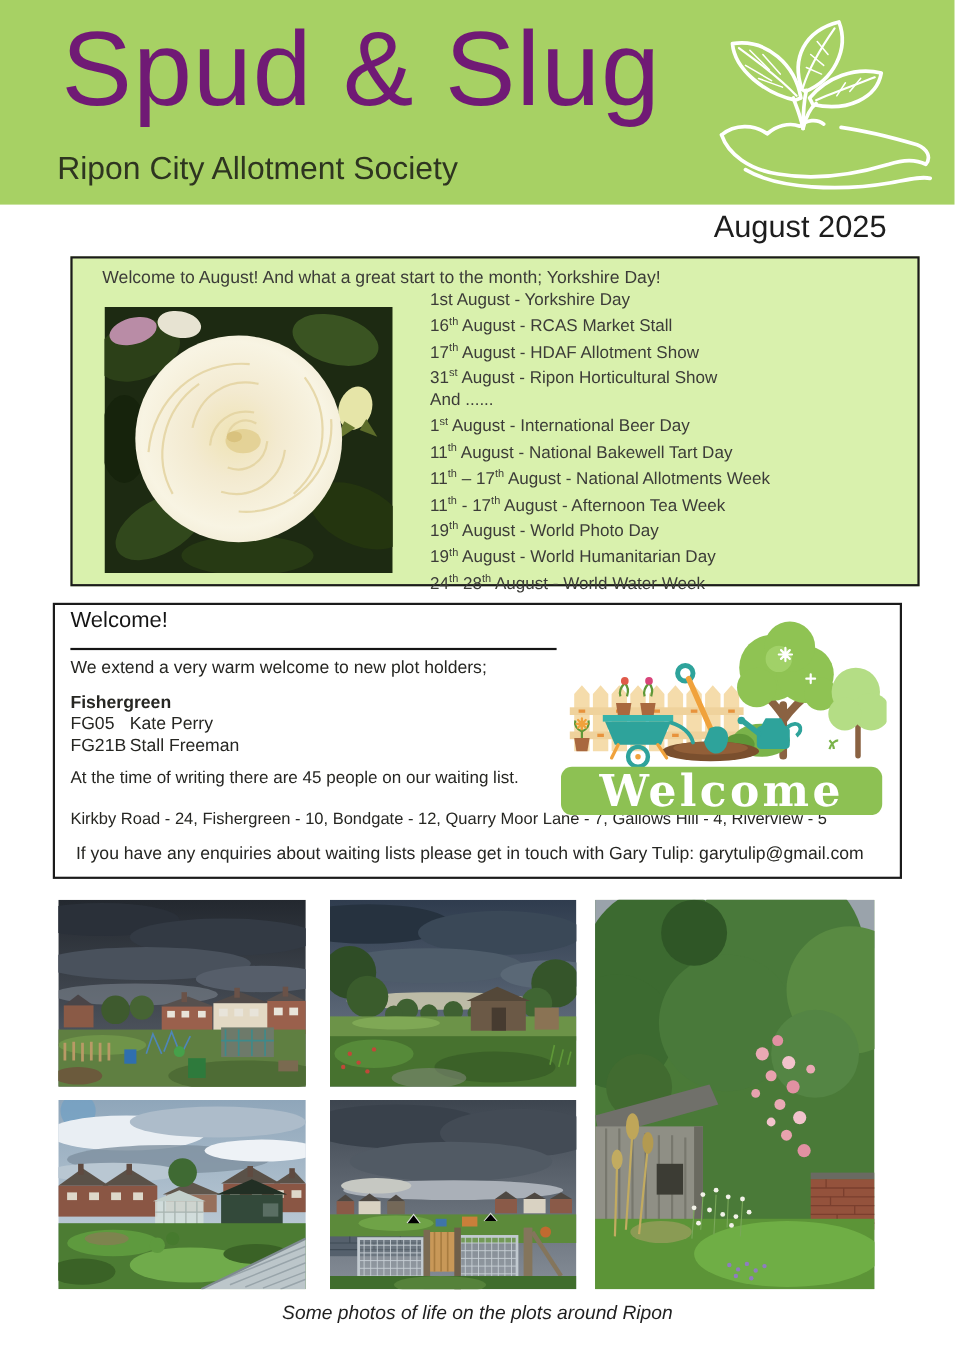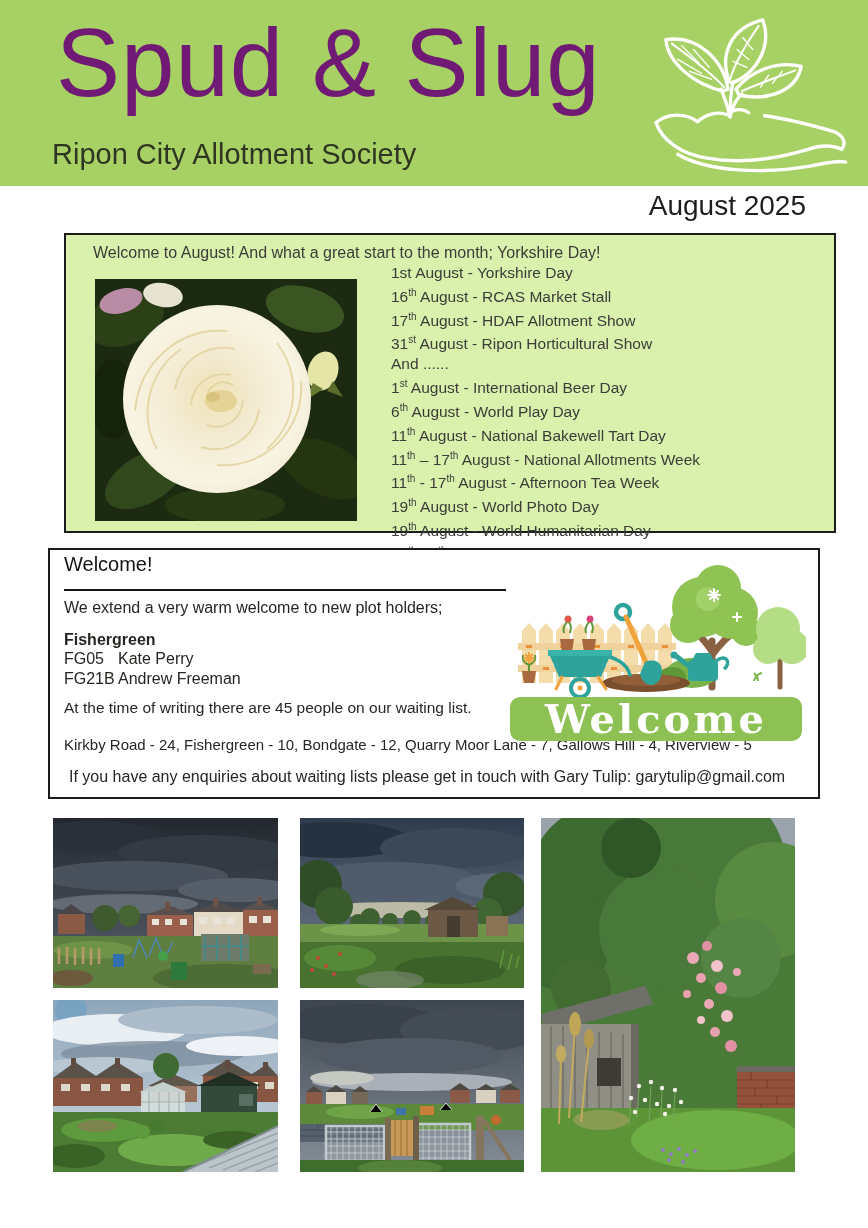--- a/index.html
+++ b/index.html
@@ -133,40 +133,39 @@
       </svg>
     </span>
 
     <div class="events-list">
         <div class="event-line">1st August - Yorkshire Day</div>
         <div class="event-line">16<sup>th</sup> August - RCAS Market Stall</div>
         <div class="event-line">17<sup>th</sup> August -  HDAF Allotment Show</div>
         <div class="event-line">31<sup>st</sup> August - Ripon Horticultural Show</div>
         <div class="event-line">And ......</div>
         <div class="event-line">1<sup>st</sup> August - International Beer Day</div>
-        <div class="event-line">6<sup>th</sup> August - World Play Day</div>
         <div class="event-line">11<sup>th</sup> August - National Bakewell Tart Day</div>
         <div class="event-line">11<sup>th</sup> – 17<sup>th</sup> August - National Allotments Week</div>
         <div class="event-line">11<sup>th</sup> - 17<sup>th</sup> August - Afternoon Tea Week</div>
         <div class="event-line">19<sup>th</sup> August - World Photo Day</div>
         <div class="event-line">19<sup>th</sup> August - World Humanitarian Day</div>
         <div class="event-line">24<sup>th</sup> 28<sup>th</sup> August - World Water Week</div>
       </div>
   </div>
 
   <div class="welcome-box">
     <div class="welcome-heading">Welcome!</div>
     <div class="welcome-rule"></div>
 
     <div class="welcome-content">
       <p class="w-intro">We extend a very warm welcome to new plot holders;</p>
       <p class="w-site">Fishergreen</p>
       <div>
           <div class="plot-row"><span class="plot-code">FG05</span><span>Kate Perry</span></div>
-          <div class="plot-row"><span class="plot-code">FG21B</span><span>Andrew Freeman</span></div>
+          <div class="plot-row"><span class="plot-code">FG21B</span><span>Stall Freeman</span></div>
         </div>
       <p class="w-waiting">At the time of writing there are 45 people on our waiting list.</p>
     </div>
 
     <div class="w-breakdown">Kirkby Road - 24, Fishergreen - 10, Bondgate - 12, Quarry Moor Lane - 7, Gallows Hill - 4, Riverview - 5</div>
     <div class="w-enquiries">If you have any enquiries about waiting lists please get in touch with Gary Tulip: garytulip@gmail.com</div>
 
     <span class="welcome-art">
       <svg width="300" height="186" viewBox="0 0 300 186">
         <defs>
@@ -594,14 +593,15 @@
       <rect x="113" y="116" width="6" height="58" fill="#6e5f4a"></rect>
       <rect x="176" y="116" width="8" height="52" fill="#84755c"></rect>
       <path d="M184,120 L210,160" stroke="#84755c" stroke-width="4"></path>
       <circle cx="196" cy="120" r="5" fill="#c06a30"></circle>
 
       <rect y="160" width="224" height="12" fill="#3f6d2c"></rect>
       <ellipse cx="100" cy="168" rx="42" ry="8" fill="#55823a"></ellipse>
     </svg>
   </span>
 
+  <div class="gallery-caption">Some photos of life on the plots around Ripon</div>
 
 </div>
 
 </body></html>

